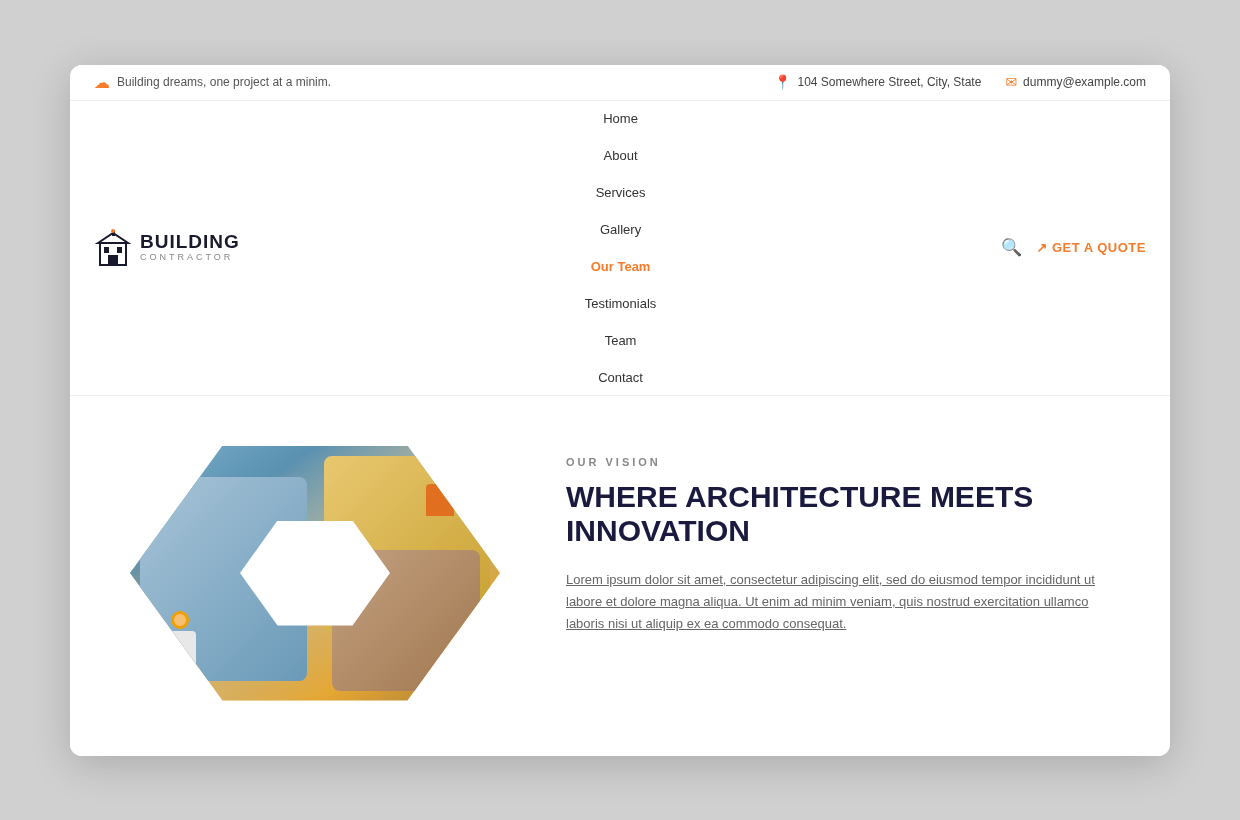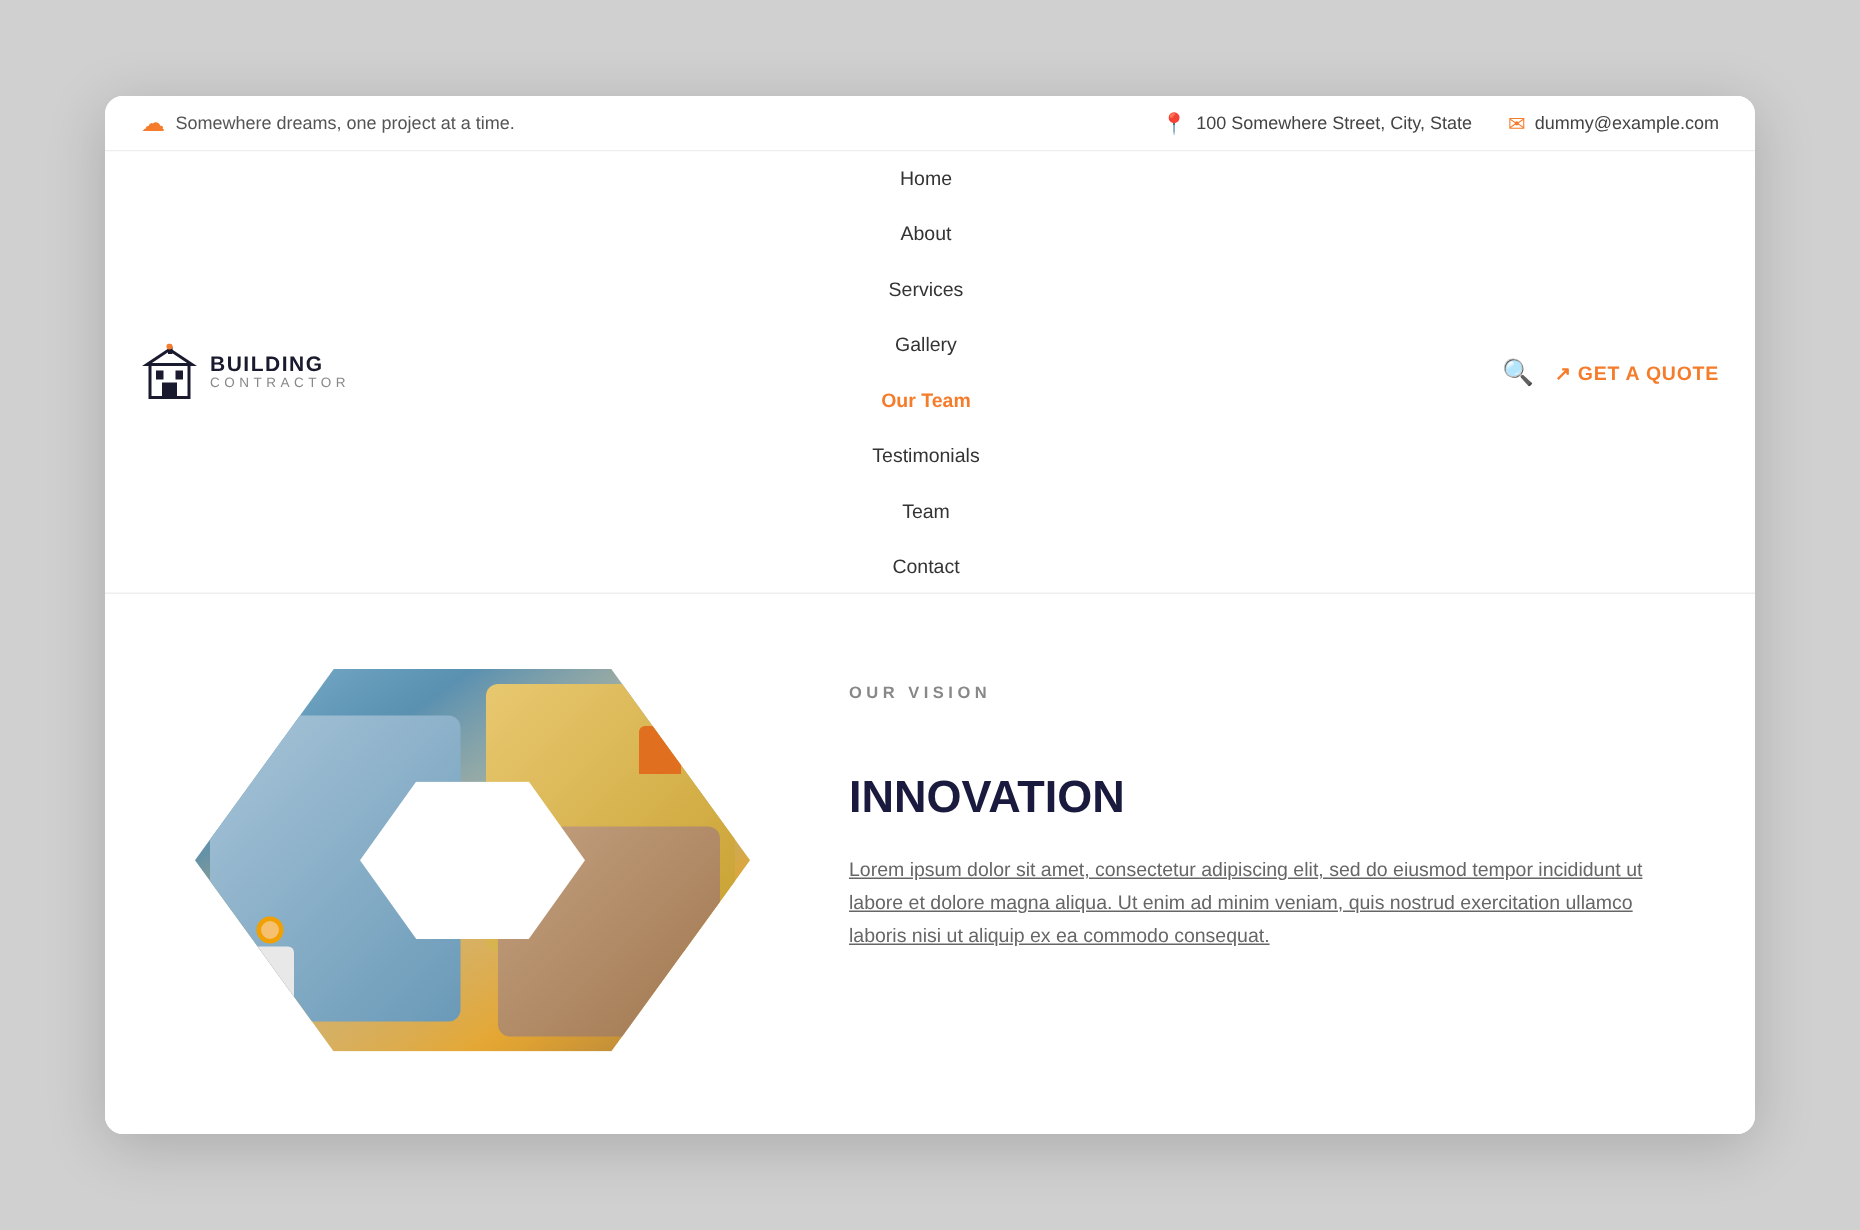--- a/index.html
+++ b/index.html
@@ -70,21 +70,21 @@
     .logo-icon {
       width: 38px;
       height: 38px;
     }
     .logo-text {
       display: flex;
       flex-direction: column;
       line-height: 1.1;
     }
     .logo-text .brand-name {
-      font-size: 14px;
+      font-size: 19px;
       font-weight: 800;
       color: #1a1a2e;
       letter-spacing: 1px;
     }
     .logo-text .brand-sub {
       font-size: 9px;
       letter-spacing: 3px;
       color: #888;
       text-transform: uppercase;
     }
@@ -261,26 +261,26 @@
     }
   </style>
 </head>
 <body>
 
 <div class="browser-frame">
 
   <div class="top-bar">
     <div class="top-bar-left">
       <span class="cloud-icon">☁</span>
-      <span>Somewhere dreams, one project at a time.</span>
+      <span>Building dreams, one project at a minim.</span>
     </div>
     <div class="top-bar-right">
       <div class="info-item">
         <span class="icon">📍</span>
-        <span>100 Somewhere Street, City, State</span>
+        <span>104 Somewhere Street, City, State</span>
       </div>
       <div class="info-item">
         <span class="icon">✉</span>
         <span>dummy@example.com</span>
       </div>
     </div>
   </div>
 
   <div class="header">
     <div class="logo">
@@ -337,21 +337,21 @@
           <div style="width:16px;height:16px;background:#d4a060;border-radius:50%;margin:0 auto;"></div>
           <div style="width:28px;height:32px;background:#e07020;border-radius:4px 4px 0 0;margin:2px auto 0;"></div>
         </div>
       </div>
       <div class="hex-center-white"></div>
     </div>
 
     <div class="vision-content">
       <div class="vision-label">OUR VISION</div>
       <div class="vision-title">
-        <br>
+        <span>WHERE ARCHITECTURE MEETS</span><br>
         <span>INNOVATION</span>
       </div>
       <p class="vision-text">Lorem ipsum dolor sit amet, consectetur adipiscing elit, sed do eiusmod tempor incididunt ut labore et dolore magna aliqua. Ut enim ad minim veniam, quis nostrud exercitation ullamco laboris nisi ut aliquip ex ea commodo consequat.</p>
     </div>
 
   </div>
 
 </div>
 
 </body></html>

